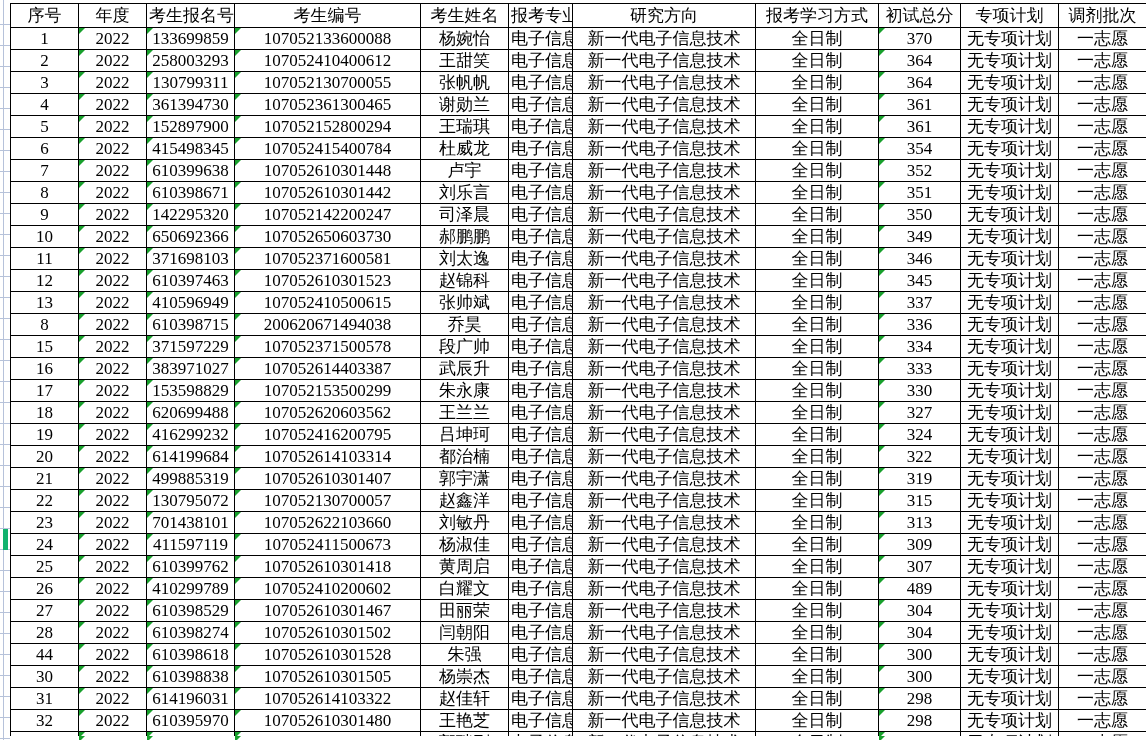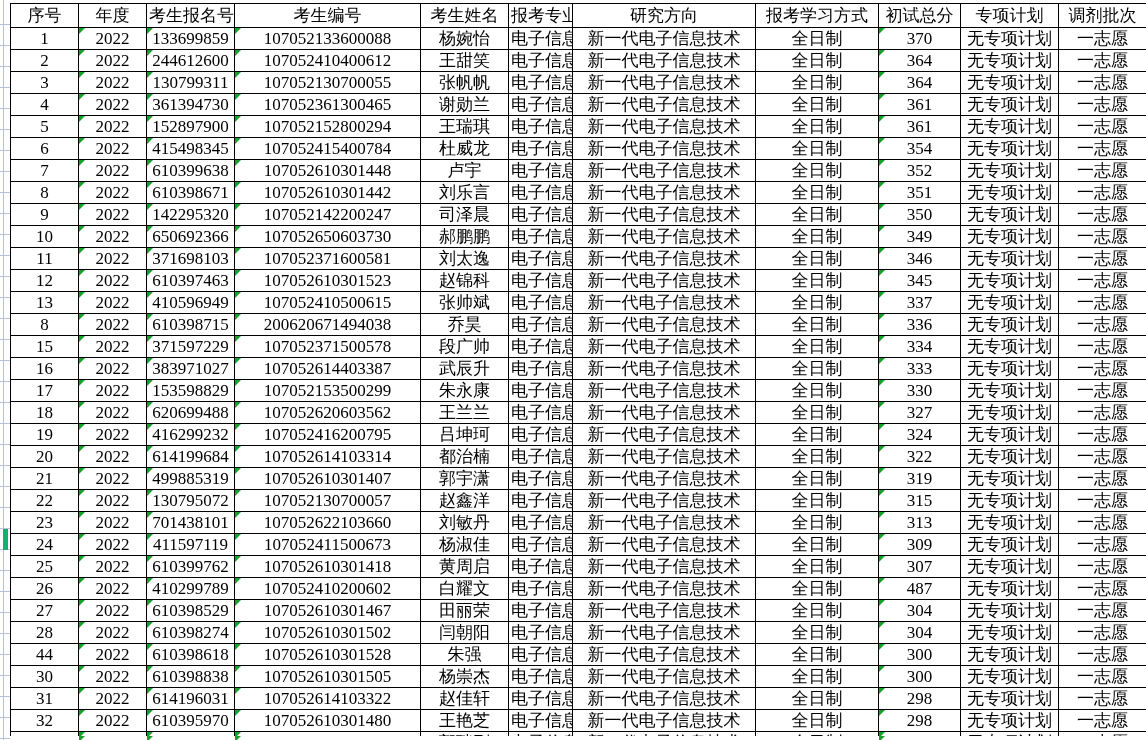--- a/index.html
+++ b/index.html
@@ -92,21 +92,21 @@
         <td><span>电子信息</span></td>
         <td><span>新一代电子信息技术</span></td>
         <td><span>全日制</span></td>
         <td><span class="flag"></span><span>370</span></td>
         <td><span>无专项计划</span></td>
         <td><span>一志愿</span></td>
       </tr>
       <tr>
         <td><span>2</span></td>
         <td><span class="flag"></span><span>2022</span></td>
-        <td><span class="flag"></span><span>244612600</span></td>
+        <td><span class="flag"></span><span>258003293</span></td>
         <td><span class="flag"></span><span>107052410400612</span></td>
         <td><span>王甜笑</span></td>
         <td><span>电子信息</span></td>
         <td><span>新一代电子信息技术</span></td>
         <td><span>全日制</span></td>
         <td><span class="flag"></span><span>364</span></td>
         <td><span>无专项计划</span></td>
         <td><span>一志愿</span></td>
       </tr>
       <tr>
@@ -410,21 +410,21 @@
       </tr>
       <tr>
         <td><span>26</span></td>
         <td><span class="flag"></span><span>2022</span></td>
         <td><span class="flag"></span><span>410299789</span></td>
         <td><span class="flag"></span><span>107052410200602</span></td>
         <td><span>白耀文</span></td>
         <td><span>电子信息</span></td>
         <td><span>新一代电子信息技术</span></td>
         <td><span>全日制</span></td>
-        <td><span class="flag"></span><span>487</span></td>
+        <td><span class="flag"></span><span>489</span></td>
         <td><span>无专项计划</span></td>
         <td><span>一志愿</span></td>
       </tr>
       <tr>
         <td><span>27</span></td>
         <td><span class="flag"></span><span>2022</span></td>
         <td><span class="flag"></span><span>610398529</span></td>
         <td><span class="flag"></span><span>107052610301467</span></td>
         <td><span>田丽荣</span></td>
         <td><span>电子信息</span></td>

